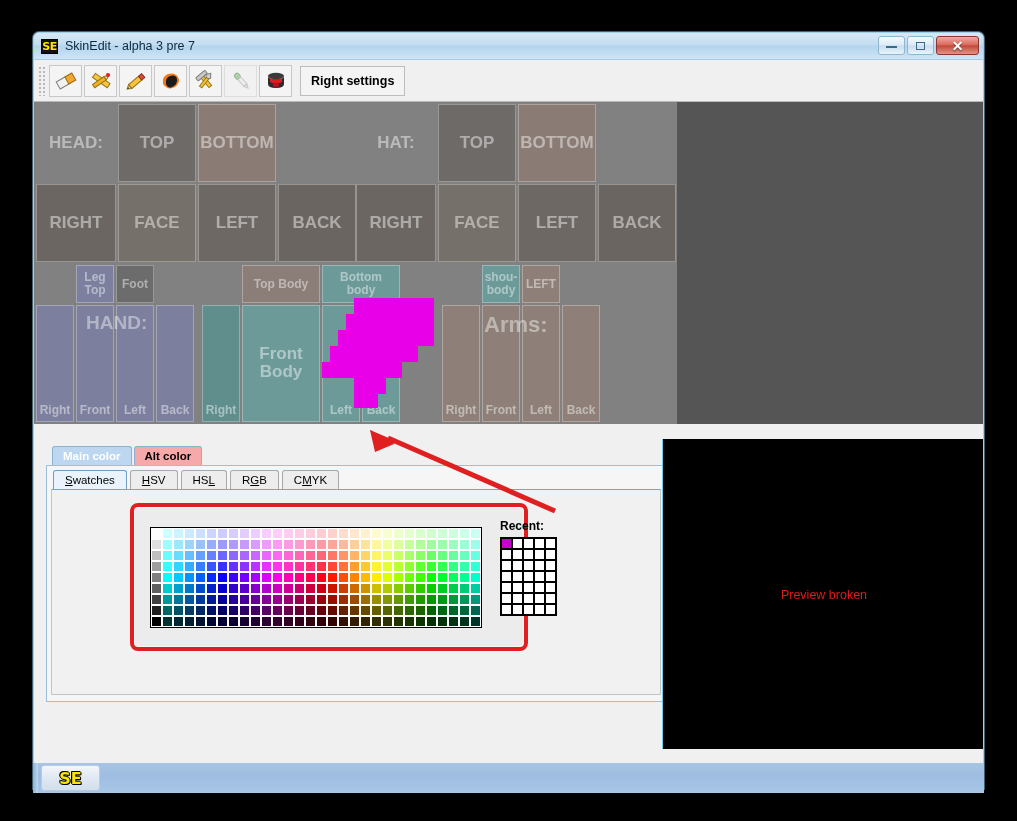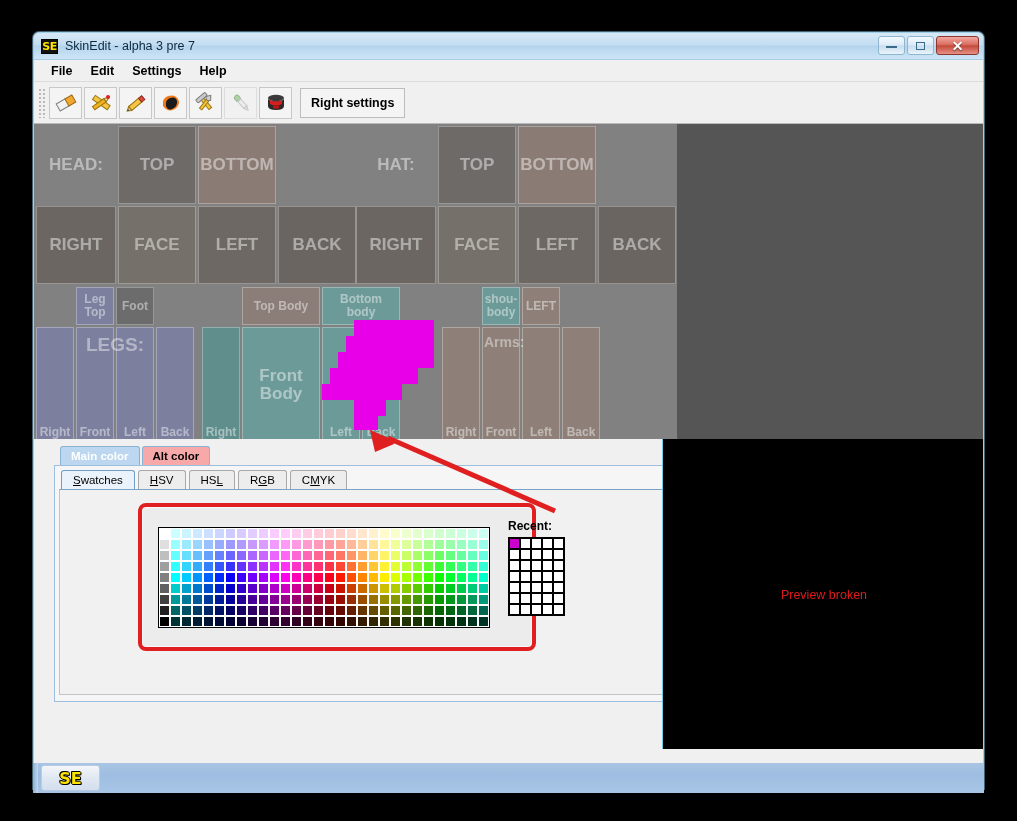--- a/index.html
+++ b/index.html
@@ -103,21 +103,21 @@
 
   .magenta-shape { position: absolute; }
   .magenta-shape i { position: absolute; background: #e800e8; display: block; }
 
   
   .arrow { position: absolute; pointer-events: none; }
 
   
   .colorpanel {
     position: relative; width: 628px; height: 310px; background: #f0f0f0;
-    padding: 6px 0 0 20px;
+    padding: 6px 0 0 12px;
   }
   .ctab-row { display: flex; align-items: flex-end; height: 20px; padding-left: 6px; }
   .ctab {
     font-size: 11.5px; font-weight: bold; padding: 2px 10px 2px 10px;
     border: 1px solid #8ab2d2; border-bottom: none;
     border-radius: 3px 3px 0 0; margin-right: 2px; line-height: 14px;
   }
   .ctab.main { background: #bcd7ef; color: #ffffff; }
   .ctab.alt  { background: #f7a9a9; color: #000000; }
 
@@ -216,26 +216,20 @@
           </div>
         <div class="winbtn max">
             <span class="g"></span>
           </div>
         <div class="winbtn close">
             <span>✕</span>
           </div>
       </div>
     </div>
 
-    <div class="menubar">
-      <div class="menuitem">File</div>
-      <div class="menuitem">Edit</div>
-      <div class="menuitem">Settings</div>
-      <div class="menuitem">Help</div>
-    </div>
 
     <div class="toolbar">
       <div class="grip"></div>
 
       <div class="tbtn">
         <svg width="24" height="22" viewBox="0 0 24 22">
           <g transform="rotate(-30 12 11)">
             <rect x="3" y="7" width="11" height="8" fill="#f2f2f2" stroke="#808080"></rect>
             <rect x="13" y="7" width="8" height="8" fill="#f0a830" stroke="#a06a12"></rect>
           </g>
@@ -404,22 +398,22 @@
           </div>
           <div class="cell box" style="left: 448px; top: 203px; width: 38px; height: 117px; background: rgb(142, 128, 120); font-size: 12px; align-items: flex-end;">
             <span style="white-space: pre-line; margin-bottom: 4px;">Front</span>
           </div>
           <div class="cell box" style="left: 488px; top: 203px; width: 38px; height: 117px; background: rgb(142, 128, 120); font-size: 12px; align-items: flex-end;">
             <span style="white-space: pre-line; margin-bottom: 4px;">Left</span>
           </div>
           <div class="cell box" style="left: 528px; top: 203px; width: 38px; height: 117px; background: rgb(142, 128, 120); font-size: 12px; align-items: flex-end;">
             <span style="white-space: pre-line; margin-bottom: 4px;">Back</span>
           </div>
-          <div class="lbl" style="left: 52px; top: 210px; font-size: 19px;">LEGS:</div>
-          <div class="lbl" style="left: 450px; top: 210px; font-size: 14px;">Arms:</div>
+          <div class="lbl" style="left: 52px; top: 210px; font-size: 19px;">HAND:</div>
+          <div class="lbl" style="left: 450px; top: 210px; font-size: 22px;">Arms:</div>
         </div>
 
       <div class="magenta-shape" style="left:320px;top:196px;">
         <i style="left:0px;  top:0px;   width:80px; height:16px;"></i>
         <i style="left:0px;  top:16px;  width:80px; height:16px;"></i>
         <i style="left:-8px; top:16px;  width:8px;  height:48px;"></i>
         <i style="left:0px;  top:32px;  width:80px; height:16px;"></i>
         <i style="left:-16px;top:32px;  width:16px; height:32px;"></i>
         <i style="left:0px;  top:48px;  width:64px; height:16px;"></i>
         <i style="left:-24px;top:48px;  width:24px; height:24px;"></i>

